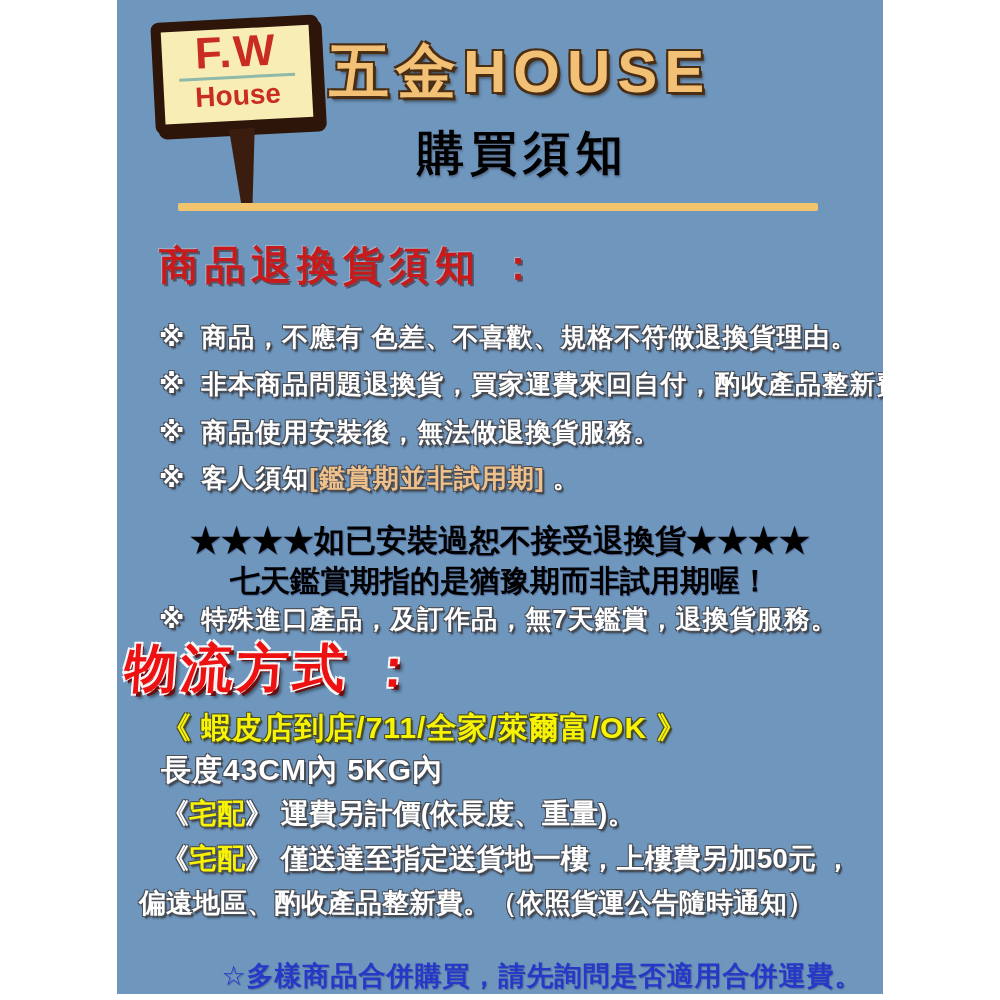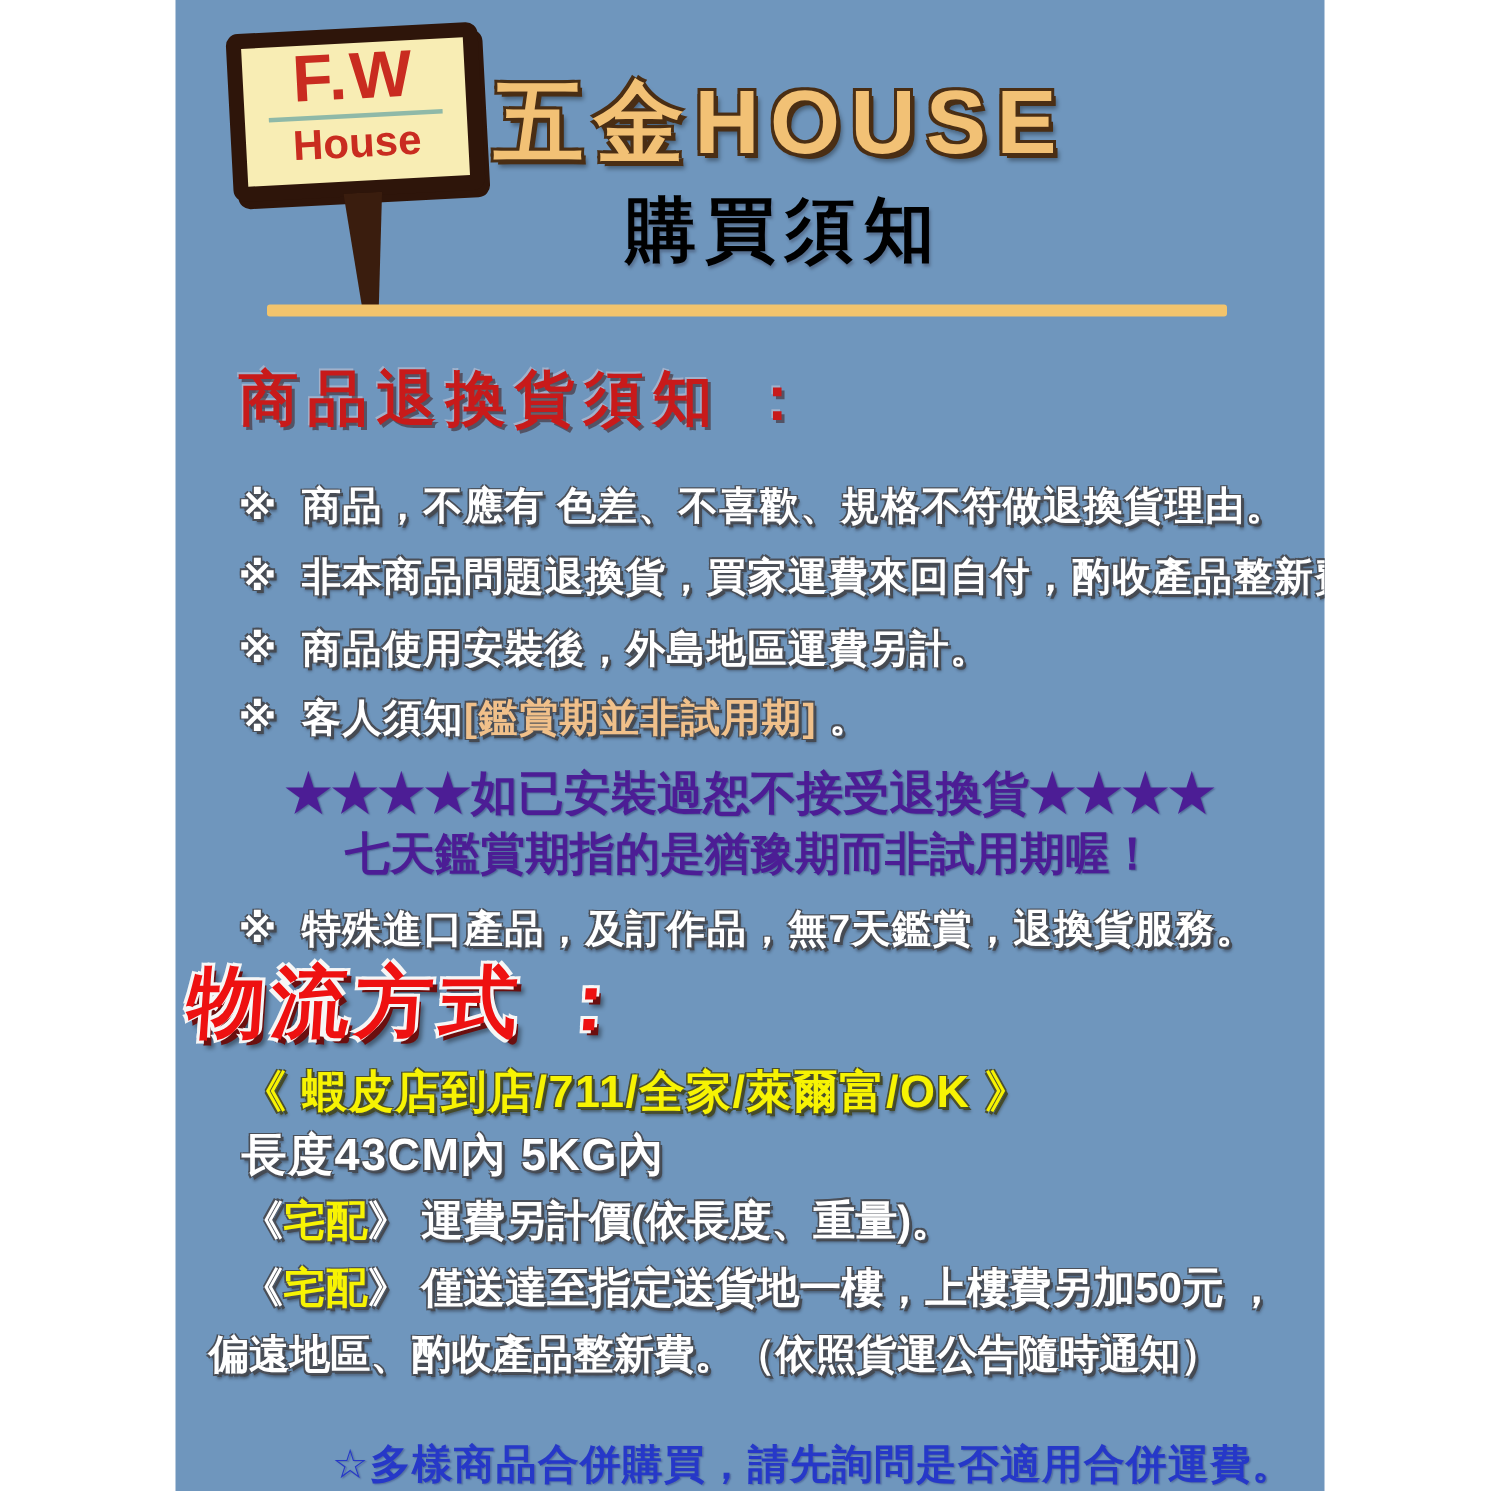--- a/index.html
+++ b/index.html
@@ -30,21 +30,20 @@
     position:absolute;left:76px;top:116px;width:28px;height:76px;
     background:#3A1D0E;
     clip-path:polygon(4% 0,96% 0,74% 100%,34% 100%);
   }
   
   .title{
     position:absolute;left:212px;top:32px;
     font-size:60px;font-weight:bold;letter-spacing:7px;white-space:nowrap;
     color:#F2C175;
     text-shadow:-2px -2px 0 #4A2E14,2px -2px 0 #4A2E14,-2px 2px 0 #4A2E14,3px 3px 0 #4A2E14,4px 5px 3px rgba(0,0,0,.35);
-    margin-top:10px;
   }
   .subtitle{
     position:absolute;left:300px;top:122px;
     font-size:47px;font-weight:bold;letter-spacing:6px;white-space:nowrap;
     color:#000000;
     text-shadow:1px 2px 2px rgba(40,40,60,.35);
   }
   .divider{
     position:absolute;left:61px;top:203px;width:640px;height:8px;
     background:#F2C46D;border-radius:2px;
@@ -60,21 +59,21 @@
     position:absolute;white-space:nowrap;font-weight:bold;
     color:#ffffff;
     text-shadow:-1px -1px 0 #4a4f58,1px -1px 0 #4a4f58,-1px 1px 0 #4a4f58,2px 2px 0 #454a52,2px 3px 2px rgba(30,30,40,.45);
   }
   .bullet{left:42px;font-size:26px;letter-spacing:1px;}
   .bullet .mk{display:inline-block;margin-right:16px;}
   .hl{color:#F0C08A;}
   .blue-serif{
     position:absolute;left:0;width:100%;text-align:center;white-space:nowrap;
     font-family:"Liberation Serif","DejaVu Serif",serif;font-weight:bold;
-    color:#4c1d95;text-shadow:1px 1px 1px rgba(20,20,80,.35);
+    color:#000000;text-shadow:1px 1px 1px rgba(20,20,80,.35);margin-top:12px;
   }
   .ship-heading{
     position:absolute;left:8px;top:634px;
     font-size:52px;font-weight:bold;letter-spacing:4px;white-space:nowrap;
     color:#EE1111;transform:skewX(-4deg);
     text-shadow:-2px -2px 0 #f6f6f6,2px -2px 0 #f6f6f6,-2px 2px 0 #f6f6f6,3px 3px 0 #6B0F0F,5px 5px 3px rgba(0,0,0,.4);
   }
   .yline{
     position:absolute;white-space:nowrap;font-weight:bold;
     color:#F7F303;
@@ -109,21 +108,21 @@
 
   <div class="wline bullet" style="top:320px;">
     <span class="mk">※</span><span>商品，不應有 色差、不喜歡、規格不符做退換貨理由。</span>
   </div>
 
   <div class="wline bullet" style="top:367px;">
     <span class="mk">※</span><span>非本商品問題退換貨，買家運費來回自付，酌收產品整新費。</span>
   </div>
 
   <div class="wline bullet" style="top:415px;">
-    <span class="mk">※</span><span>商品使用安裝後，外島地區運費另計。</span>
+    <span class="mk">※</span><span>商品使用安裝後，無法做退換貨服務。</span>
   </div>
 
   <div class="wline bullet" style="top:461px;">
     <span class="mk">※</span><span>客人須知</span><span class="hl">[鑑賞期並非試用期]</span><span> 。</span>
   </div>
 
   <div class="blue-serif" style="top:508px;font-size:31px;">★★★★如已安裝過恕不接受退換貨★★★★</div>
   <div class="blue-serif" style="top:549px;font-size:30px;">七天鑑賞期指的是猶豫期而非試用期喔！</div>
 
   <div class="wline bullet" style="top:602px;">

